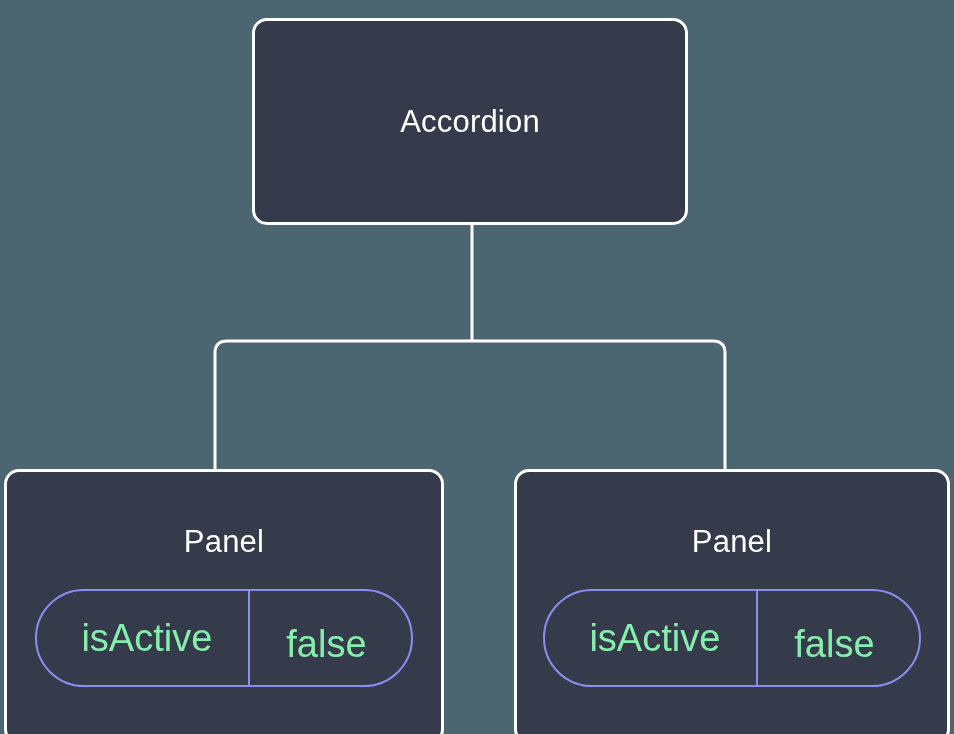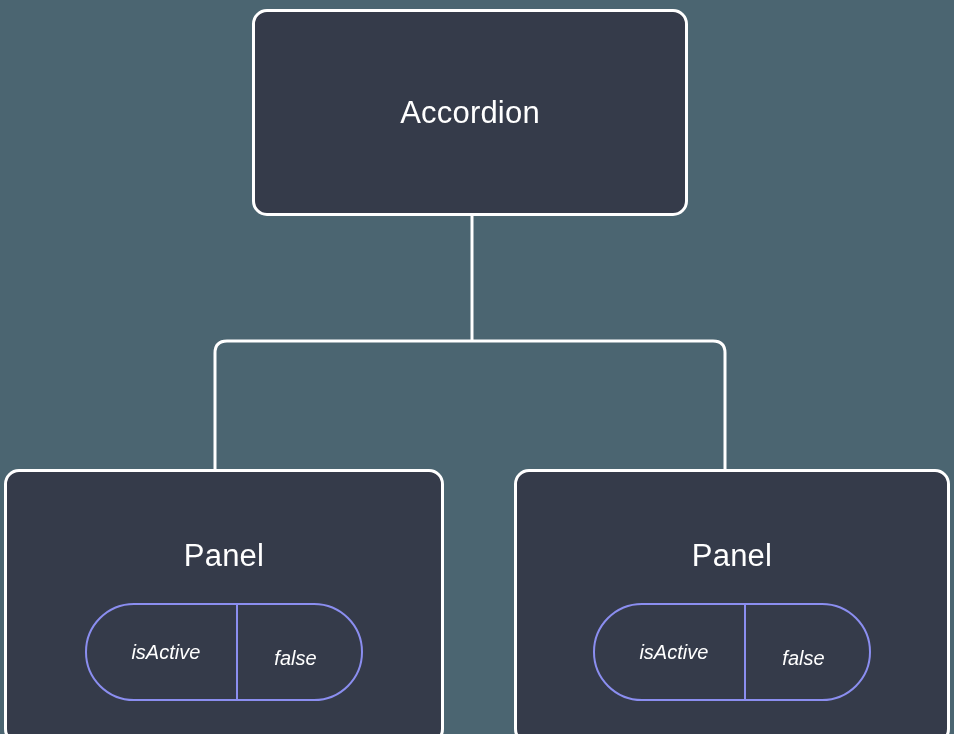--- a/index.html
+++ b/index.html
@@ -41,21 +41,21 @@
     border: 3px solid #ffffff;
     border-radius: 15px;
     z-index: 2;
     display: flex;
     flex-direction: column;
     align-items: center;
   }
 
   .node-root {
     left: 252px;
-    top: 9px;
+    top: 18px;
     width: 436px;
     height: 207px;
     justify-content: center;
   }
 
   .node-panel-left {
     left: 4px;
     top: 469px;
     width: 440px;
     height: 275px;
@@ -72,44 +72,43 @@
     color: #ffffff;
     font-size: 31px;
     font-weight: 400;
     letter-spacing: 0.2px;
     line-height: 1;
     white-space: nowrap;
   }
 
   .node-panel-left .node-title,
   .node-panel-right .node-title {
-    margin-top: 68px;
+    margin-top: 54px;
   }
 
   
   .prop-pill {
     margin-top: 32px;
     height: 98px;
     border: 2px solid #8b8ef0;
     border-radius: 49px;
     display: flex;
     align-items: stretch;
     background: transparent;
   }
 
   .prop-key,
   .prop-val {
     display: flex;
     align-items: center;
     justify-content: center;
-    color: #ffffff;
-    font-size: 20px;
+    color: #86efac;
+    font-size: 38px;
     line-height: 1;
     white-space: nowrap;
-    font-style: italic;
   }
 
   .prop-key {
     padding: 0 36px 0 44px;
     border-right: 2px solid #8b8ef0;
   }
 
   .prop-val {
     padding: 11px 44px 0 36px;
   }

